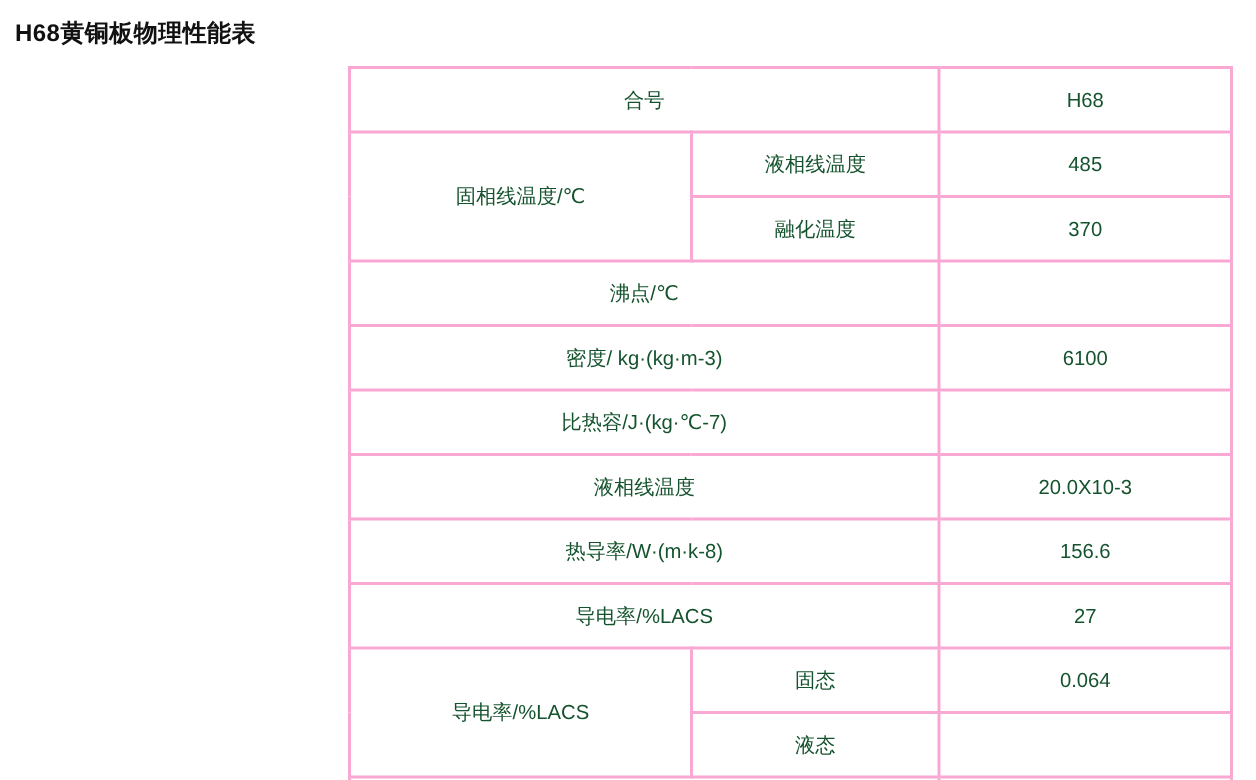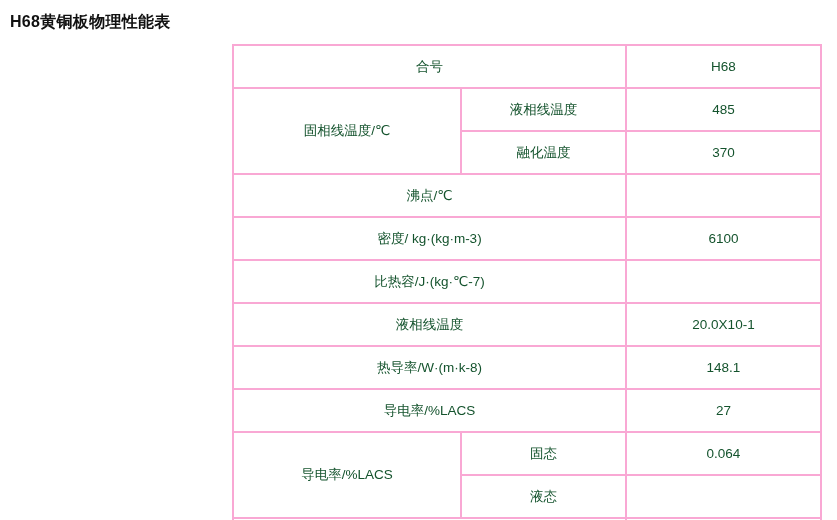--- a/index.html
+++ b/index.html
@@ -104,26 +104,26 @@
           <td class="value-cell">6100</td>
         </tr>
 
         <tr>
           <td class="label-cell" colspan="2">比热容/J·(kg·℃-7)</td>
           <td class="value-cell empty-cell"></td>
         </tr>
 
         <tr>
           <td class="label-cell" colspan="2">液相线温度</td>
-          <td class="value-cell">20.0X10-1</td>
+          <td class="value-cell">20.0X10-3</td>
         </tr>
 
         <tr>
           <td class="label-cell" colspan="2">热导率/W·(m·k-8)</td>
-          <td class="value-cell">148.1</td>
+          <td class="value-cell">156.6</td>
         </tr>
 
         <tr>
           <td class="label-cell" colspan="2">导电率/%LACS</td>
           <td class="value-cell">27</td>
         </tr>
 
         <tr>
           <td class="label-cell" rowspan="2">导电率/%LACS</td>
           <td class="label-cell">固态</td>

